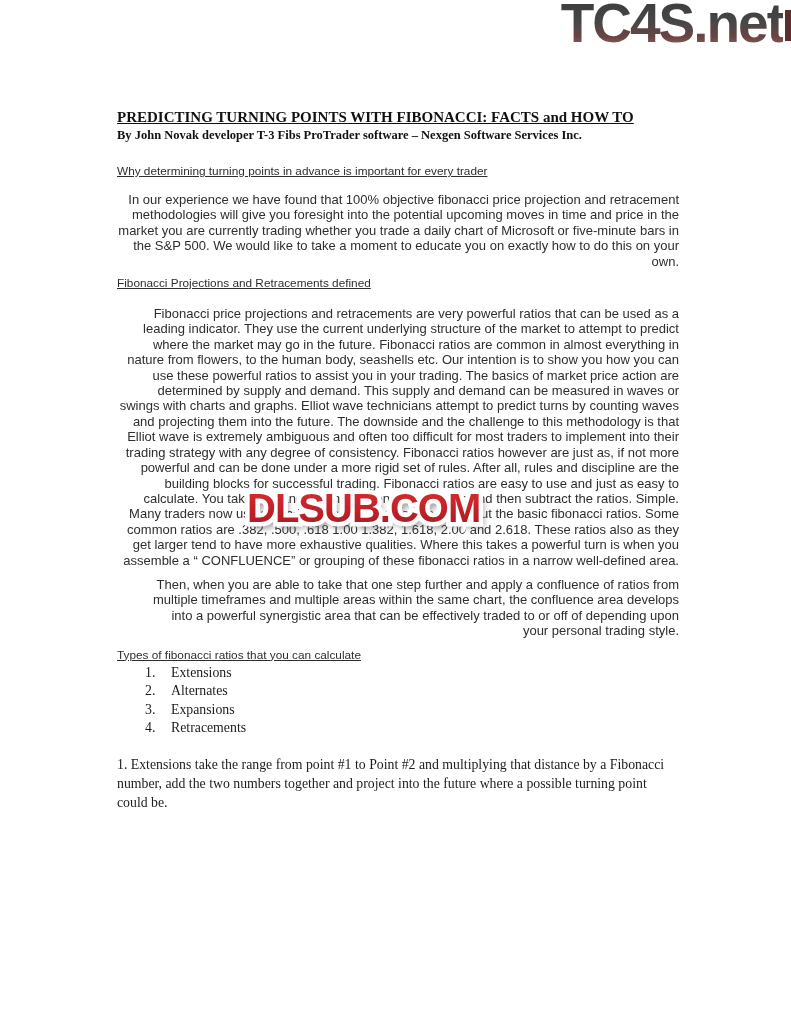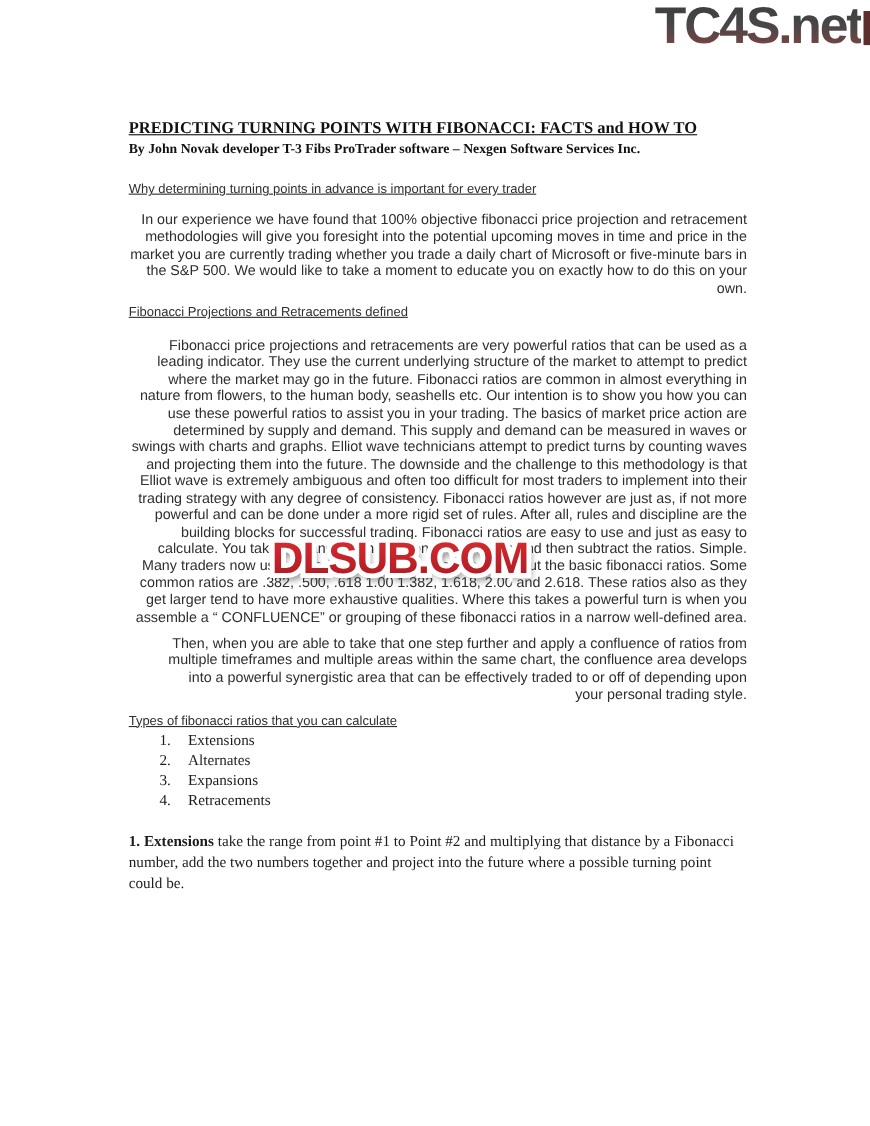--- a/index.html
+++ b/index.html
@@ -10,21 +10,21 @@
     background:#ffffff;
     overflow:hidden;
     font-family:"Liberation Sans", sans-serif;
     margin:0 auto;
   }
 
   
   .tc4s {
     position:absolute; top:1px; right:8px;
     font-family:"Liberation Sans", sans-serif;
-    font-weight:bold; font-size:47px; letter-spacing:-2px;
+    font-weight:bold; font-size:55px; letter-spacing:-2px;
     background:linear-gradient(180deg,#3d3d3d 0%,#474747 48%,#6b4444 82%,#8a5c58 100%);
     -webkit-background-clip:text; background-clip:text;
     color:transparent;
     line-height:44px;
   }
   .tc4s-edge {
     position:absolute; top:10px; right:0;
     width:6px; height:31px; background:#5e2d2d;
   }
 
@@ -59,21 +59,21 @@
   .h-types { margin-top:9px; }
   .serif-block {
     font-family:"Liberation Serif", serif;
     font-size:13.8px; line-height:18.5px; color:#1c1c1c;
   }
   .types-intro { margin-top:15px; }
   .num-list { margin-top:1px; }
   .num-row { display:flex; }
   .num-row .num { width:26px; margin-left:28px; text-align:left; }
   .p-ext { margin-top:17px; line-height:19px; }
-  .p-ext .lead { font-weight:bold; }
+  .p-ext .lead { font-weight:normal; }
 
   
   .dlsub {
     position:absolute; left:247px; top:484px;
     font-family:Liberation Sans, sans-serif; font-weight:bold;
     font-size:40px; line-height:48px; letter-spacing:-1px;
     pointer-events:none;
   }
   .dlsub .layer { position:absolute; left:0; top:0; white-space:nowrap; }
   .dlsub .back {

